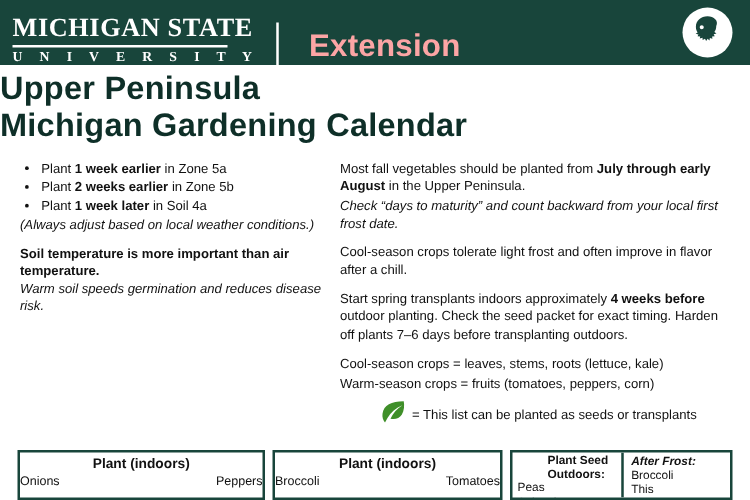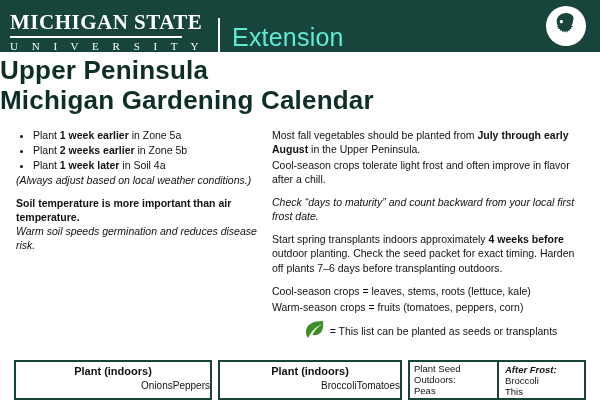--- a/index.html
+++ b/index.html
@@ -41,35 +41,36 @@
   }
   .msu-rule {
     width: 172px;
     height: 2px;
     background: #ffffff;
     margin: 3px 0 3px 0;
   }
   .msu-university {
     color: #ffffff;
     font-size: 11px;
-    font-weight: normal;
+    font-weight: bold;
     letter-spacing: 5.5px;
     font-family: "Liberation Serif", serif;
   }
   .vert-divider {
     width: 2px;
     height: 34px;
     background: #ffffff;
     margin: 0 12px 0 14px;
   }
   .extension-word {
-    color: #5eead4;
+    color: #fca5a5;
     font-size: 25px;
-    font-weight: normal;
+    font-weight: bold;
     letter-spacing: 0.2px;
+    margin-left: 12px;
   }
   .spartan-badge {
     position: absolute;
     right: 14px;
     top: 6px;
     width: 40px; height: 40px;
     border-radius: 50%;
     background: #ffffff;
     display: flex;
     align-items: center;
@@ -164,33 +165,34 @@
   .box-3 { width: 178px; display: flex; }
   .box-title {
     text-align: center;
     font-weight: bold;
     font-size: 11px;
     color: #111111;
     padding-top: 3px;
   }
   .box-cols {
     display: flex;
-    justify-content: flex-end;
+    justify-content: space-between;
     font-size: 10px;
     padding-top: 3px;
     color: #111111;
   }
   .b3-left { width: 88px; padding: 2px 4px 0 4px; }
   .b3-div { width: 2px; background: #18453B; }
   .b3-right { width: 86px; padding: 2px 4px 0 6px; }
   .b3-head {
-    font-weight: normal;
+    font-weight: bold;
     font-size: 9.5px;
     line-height: 1.12;
     color: #111111;
+    margin-left: 24px;
   }
   .b3-head-ital {
     font-weight: bold;
     font-style: italic;
     font-size: 9.5px;
     color: #111111;
   }
   .b3-item {
     font-size: 9.5px;
     line-height: 1.2;
@@ -235,23 +237,23 @@
     <div style="height:9px"></div>
 
     <div class="bold">Soil temperature is more important than air temperature.</div>
     <div class="ital">Warm soil speeds germination and reduces disease risk.</div>
   </div>
 
   <div class="col-right">
     <p class="tight">
       <span>Most fall vegetables should be planted from </span><span class="bold">July through early August</span><span> in the Upper Peninsula.</span>
     </p>
+    <p class="para ital">Check “days to maturity” and count backward from your local first frost date.</p>
+
     <p class="para">Cool-season crops tolerate light frost and often improve in flavor after a chill.</p>
-
-    <p class="para ital">Check “days to maturity” and count backward from your local first frost date.</p>
 
     <p class="para">
       <span>Start spring transplants indoors approximately </span><span class="bold">4 weeks before</span><span> outdoor planting. Check the seed packet for exact timing. Harden off plants 7–6 days before transplanting outdoors.</span>
     </p>
 
     <p class="tight">Cool-season crops = leaves, stems, roots (lettuce, kale)</p>
     <p class="tight">Warm-season crops = fruits (tomatoes, peppers, corn)</p>
 
     <div class="leaf-line">
       <span class="leaf-icon">

